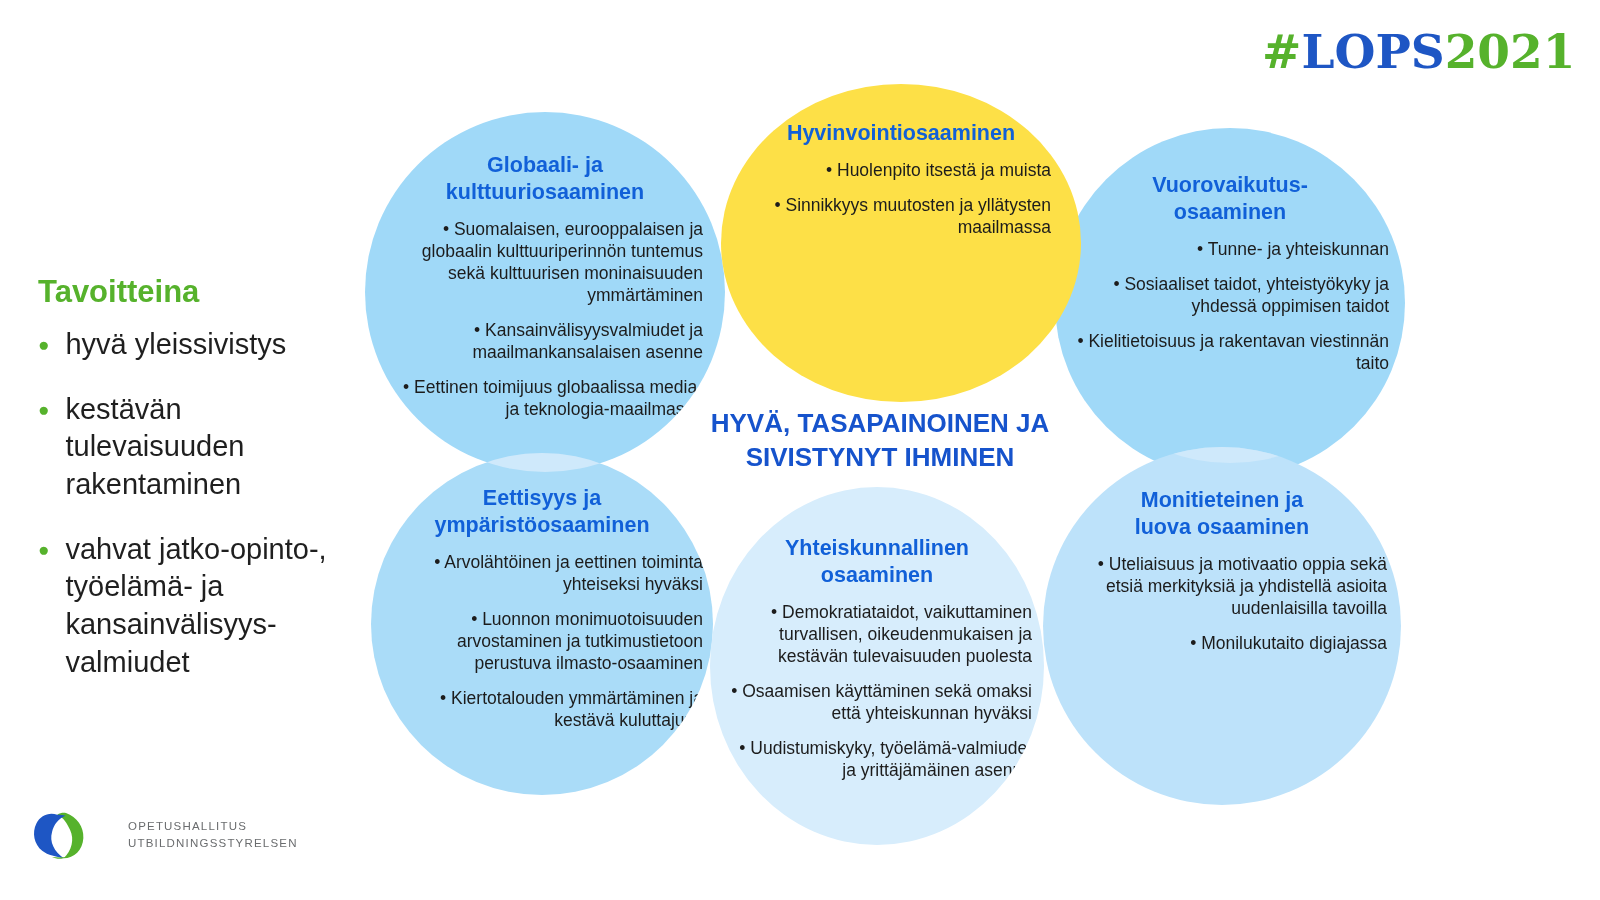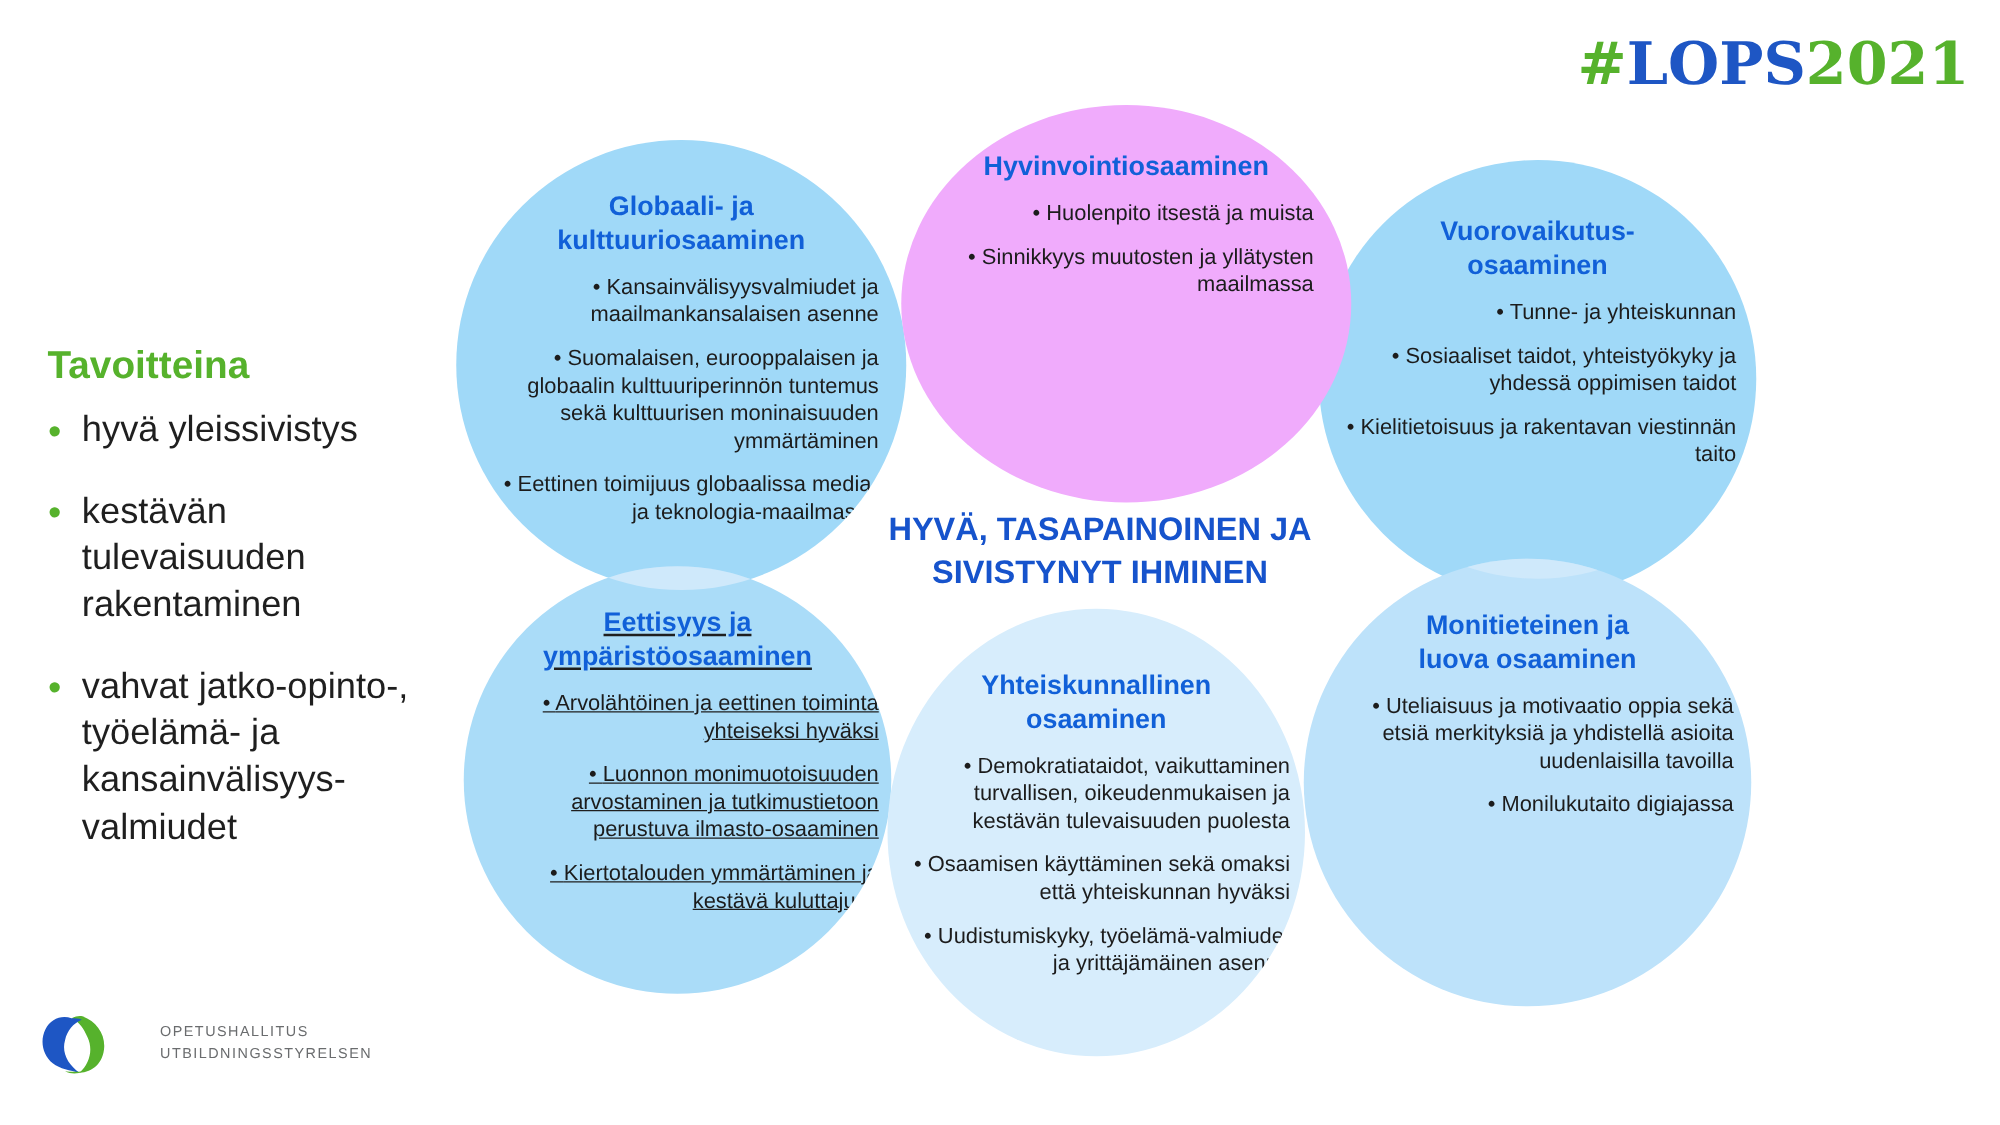--- a/index.html
+++ b/index.html
@@ -56,27 +56,27 @@
   }
   .circle-bullet {
     margin:0 0 13px 0; font-size:17.5px; line-height:1.26; color:#1c1c1c;text-align:right;
   }
   .circle-bullet::before { content:"• "; }
   .lens { position:absolute; border-radius:50%; z-index:1; }
 
   .c1 { left:365px; top:112px; width:360px; height:360px; background:#a0d9f8; z-index:1; }
   .c1 .circle-content { padding:40px 22px 0 22px; }
 
-  .c2 { left:721px; top:84px;  width:360px; height:318px; background:#f0abfc; z-index:3; }
+  .c2 { left:721px; top:84px;  width:360px; height:318px; background:#fde047; z-index:3; }
   .c2 .circle-content { padding:36px 30px 0 30px; }
 
   .c3 { left:1055px; top:128px; width:350px; height:350px; background:#a0d9f8; z-index:1; }
   .c3 .circle-content { padding:44px 16px 0 16px; }
 
-  .c4 { left:371px; top:453px; width:342px; height:342px; background:#aadcf8; z-index:2;text-decoration:underline; }
+  .c4 { left:371px; top:453px; width:342px; height:342px; background:#aadcf8; z-index:2; }
   .c4 .circle-content { padding:32px 10px 0 10px; }
   .lens-c4 { left:-6px; top:-341px; width:360px; height:360px; background:#cfe9fb; }
 
   .c5 { left:710px; top:487px; width:334px; height:358px; background:#d7edfc; z-index:3; }
   .c5 .circle-content { padding:48px 12px 0 12px; }
 
   .c6 { left:1043px; top:447px; width:358px; height:358px; background:#bde2fa; z-index:2; }
   .c6 .circle-content { padding:40px 14px 0 14px; }
   .lens-c6 { left:12px; top:-334px; width:350px; height:350px; background:#cfe9fb; }
 
@@ -116,22 +116,22 @@
     </li>
     <li>
       <span>vahvat jatko-opinto-, työelämä- ja kansainvälisyys-valmiudet</span>
     </li>
   </ul>
 
   <div class="circle c1">
     <div class="circle-content">
       <h3 class="circle-title pre">Globaali- ja
 kulttuuriosaaminen</h3>
+      <p class="circle-bullet">Suomalaisen, eurooppalaisen ja globaalin kulttuuriperinnön tuntemus sekä kulttuurisen moninaisuuden ymmärtäminen</p>
       <p class="circle-bullet">Kansainvälisyysvalmiudet ja maailmankansalaisen asenne</p>
-      <p class="circle-bullet">Suomalaisen, eurooppalaisen ja globaalin kulttuuriperinnön tuntemus sekä kulttuurisen moninaisuuden ymmärtäminen</p>
       <p class="circle-bullet">Eettinen toimijuus globaalissa media- ja teknologia-maailmassa</p>
     </div>
   </div>
 
   <div class="circle c2">
     <div class="circle-content">
       <h3 class="circle-title pre">Hyvinvointiosaaminen</h3>
       <p class="circle-bullet">Huolenpito itsestä ja muista</p>
       <p class="circle-bullet">Sinnikkyys muutosten ja yllätysten maailmassa</p>
     </div>

